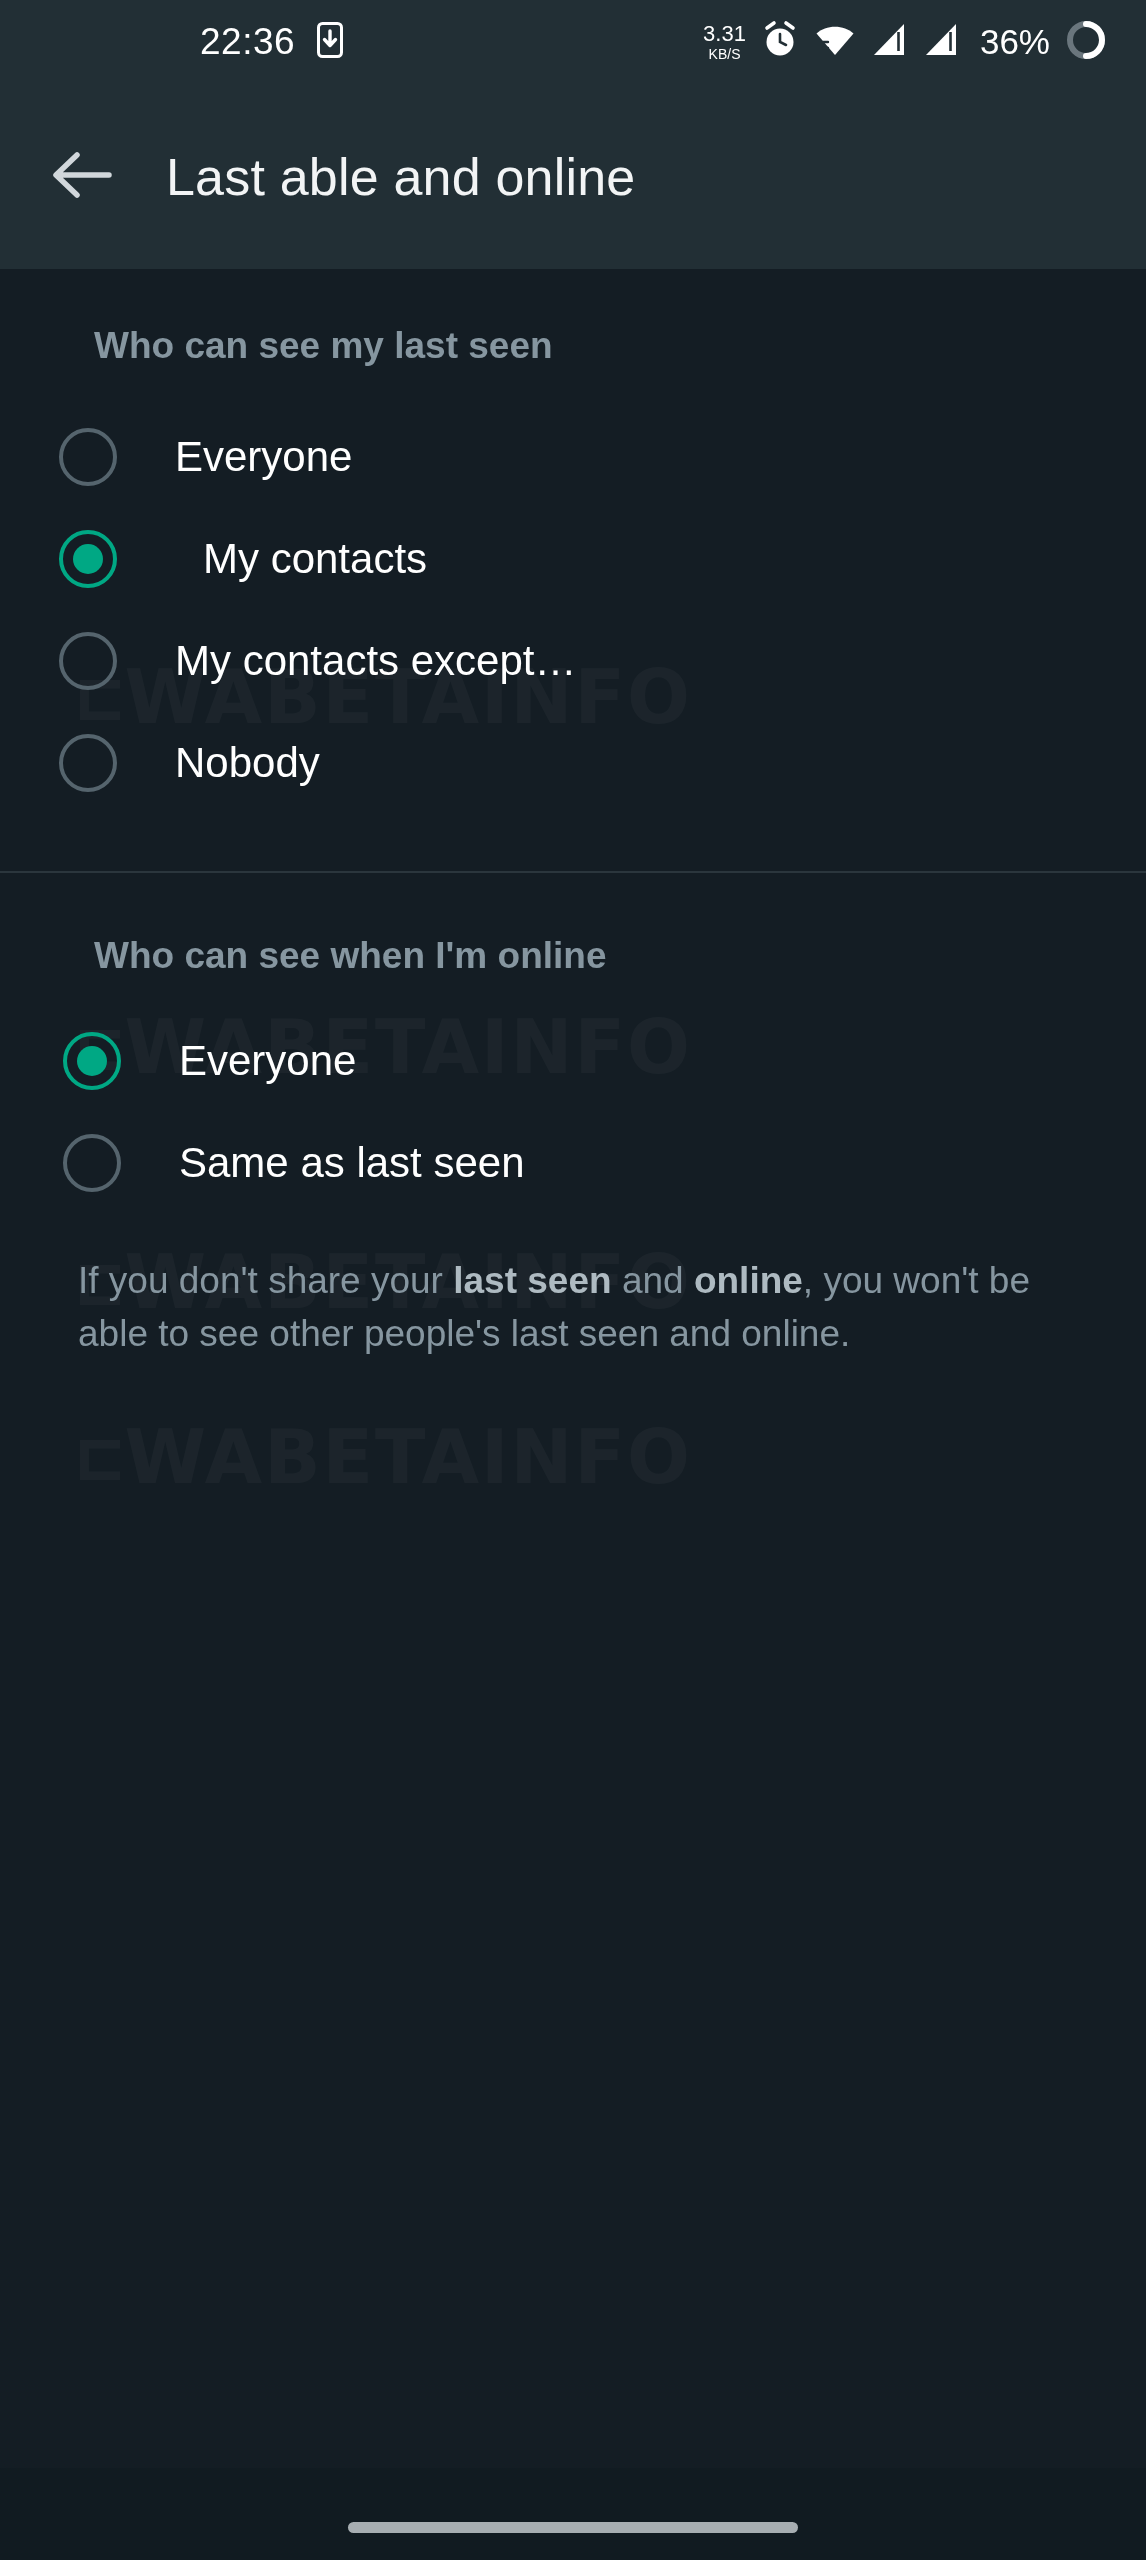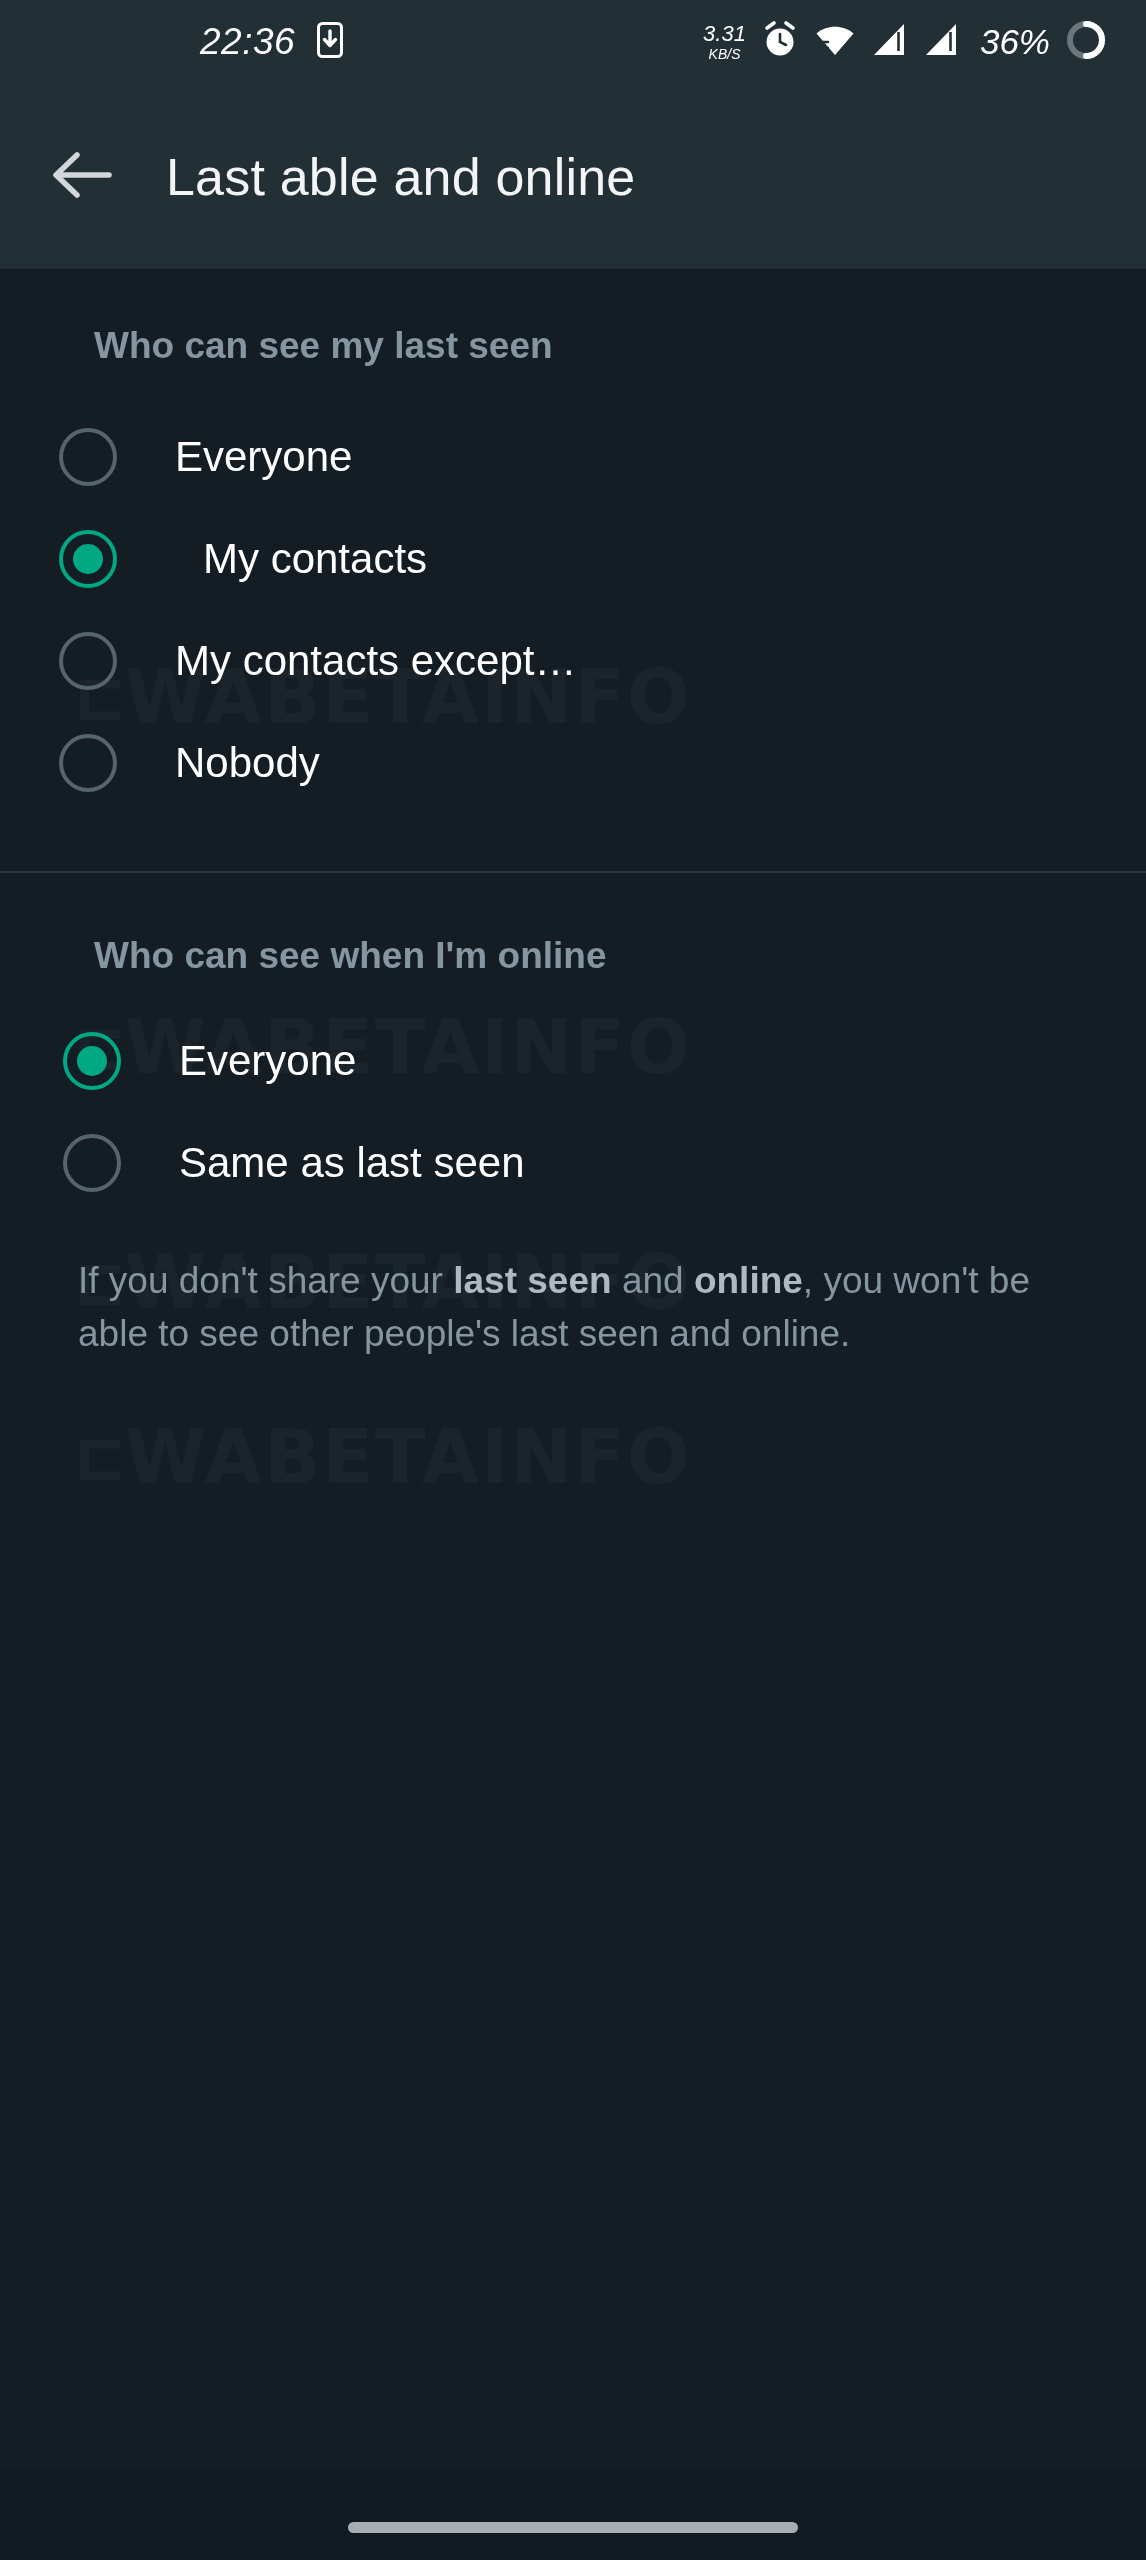--- a/index.html
+++ b/index.html
@@ -39,21 +39,21 @@
     font-family:"DejaVu Sans Mono", monospace;
     transform:scaleX(1.05);
   }
 
   
   .statusbar{
     position:absolute; top:0; left:0;
     width:1146px; height:84px;
     background:#222f35;
     z-index:5;
-    display:flex; align-items:center;font-style:italic;
+    display:flex; align-items:center;
   }
   .sb-left{
     display:flex; align-items:center; gap:22px;
     margin-left:200px;
   }
   .sb-clock{
     color:#ffffff; font-size:37px; font-weight:400;
     letter-spacing:0.5px;
   }
   .sb-right{

